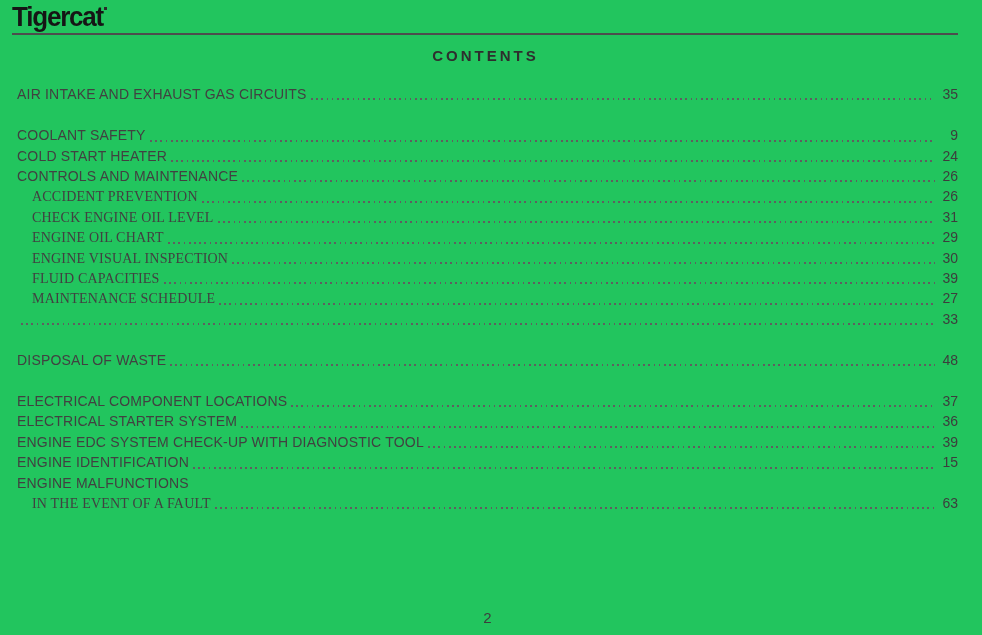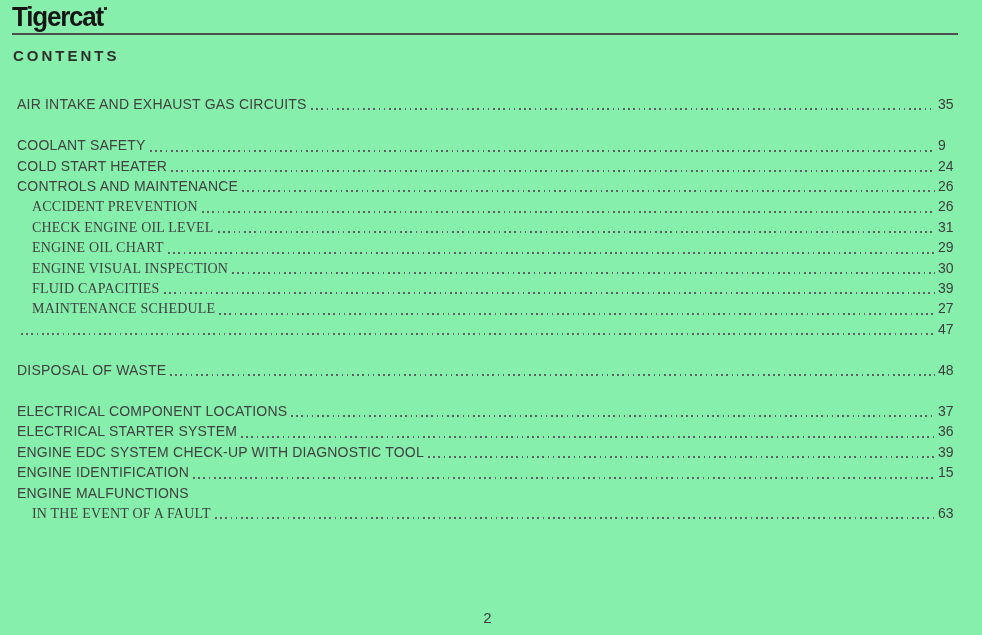--- a/index.html
+++ b/index.html
@@ -4,21 +4,21 @@
 <style>
   html, body {
     margin: 0;
     padding: 0;
     background: #ffffff;
   }
   .page {
     position: relative;
     width: 982px;
     height: 635px;
-    background: #86efac;
+    background: #22c55e;
     overflow: hidden;
     font-family: "Liberation Sans", sans-serif;
     color: #3d3d3d;
   }
   
   .logo-block {
     margin: 5px 24px 0 12px;
     border-bottom: 2px solid #4d4d4d;
     padding-bottom: 3px;
   }
@@ -39,24 +39,25 @@
     background: #2a2a2a;
     vertical-align: top;
     margin: 2px 0 0 1px;
   }
   .doc-title {
     margin: 12px 24px 0 13px;
     font-size: 15px;
     font-weight: bold;
     letter-spacing: 3px;
     color: #2e2e2e;
+    text-align: center;
   }
   
   .toc {
-    margin: 30px 24px 0 17px;
+    margin: 20px 24px 0 17px;
     font-size: 14px;
     color: #414141;
   }
   .toc-row {
     display: flex;
     align-items: baseline;
     height: 20.4px;
     line-height: 20.4px;
     white-space: nowrap;
   }
@@ -78,20 +79,21 @@
     margin: 0 3px 4px 4px;
     background-image: repeating-linear-gradient(
       to right,
       #5f5f5f 0, #5f5f5f 1.7px,
       transparent 1.7px, transparent 5.2px
     );
   }
   .toc-page {
     flex: 0 0 auto;
     min-width: 20px;
+    text-align: right;
     color: #3d3d3d;
   }
   
   .footer {
     position: absolute;
     left: 17px;
     right: 24px;
     bottom: 9px;
     text-align: center;
     font-size: 15px;
@@ -155,21 +157,21 @@
       <span class="toc-leader"></span>
       <span class="toc-page">39</span>
     </div>
       <div class="toc-row indent">
       <span class="toc-label">MAINTENANCE SCHEDULE</span>
       <span class="toc-leader"></span>
       <span class="toc-page">27</span>
     </div>
       <div class="toc-row indent">
       <span class="toc-leader"></span>
-      <span class="toc-page">47</span>
+      <span class="toc-page">33</span>
     </div>
       <div class="toc-row gap-before">
       <span class="toc-label">DISPOSAL OF WASTE</span>
       <span class="toc-leader"></span>
       <span class="toc-page">48</span>
     </div>
       <div class="toc-row gap-before">
       <span class="toc-label">ELECTRICAL COMPONENT LOCATIONS</span>
       <span class="toc-leader"></span>
       <span class="toc-page">37</span>

